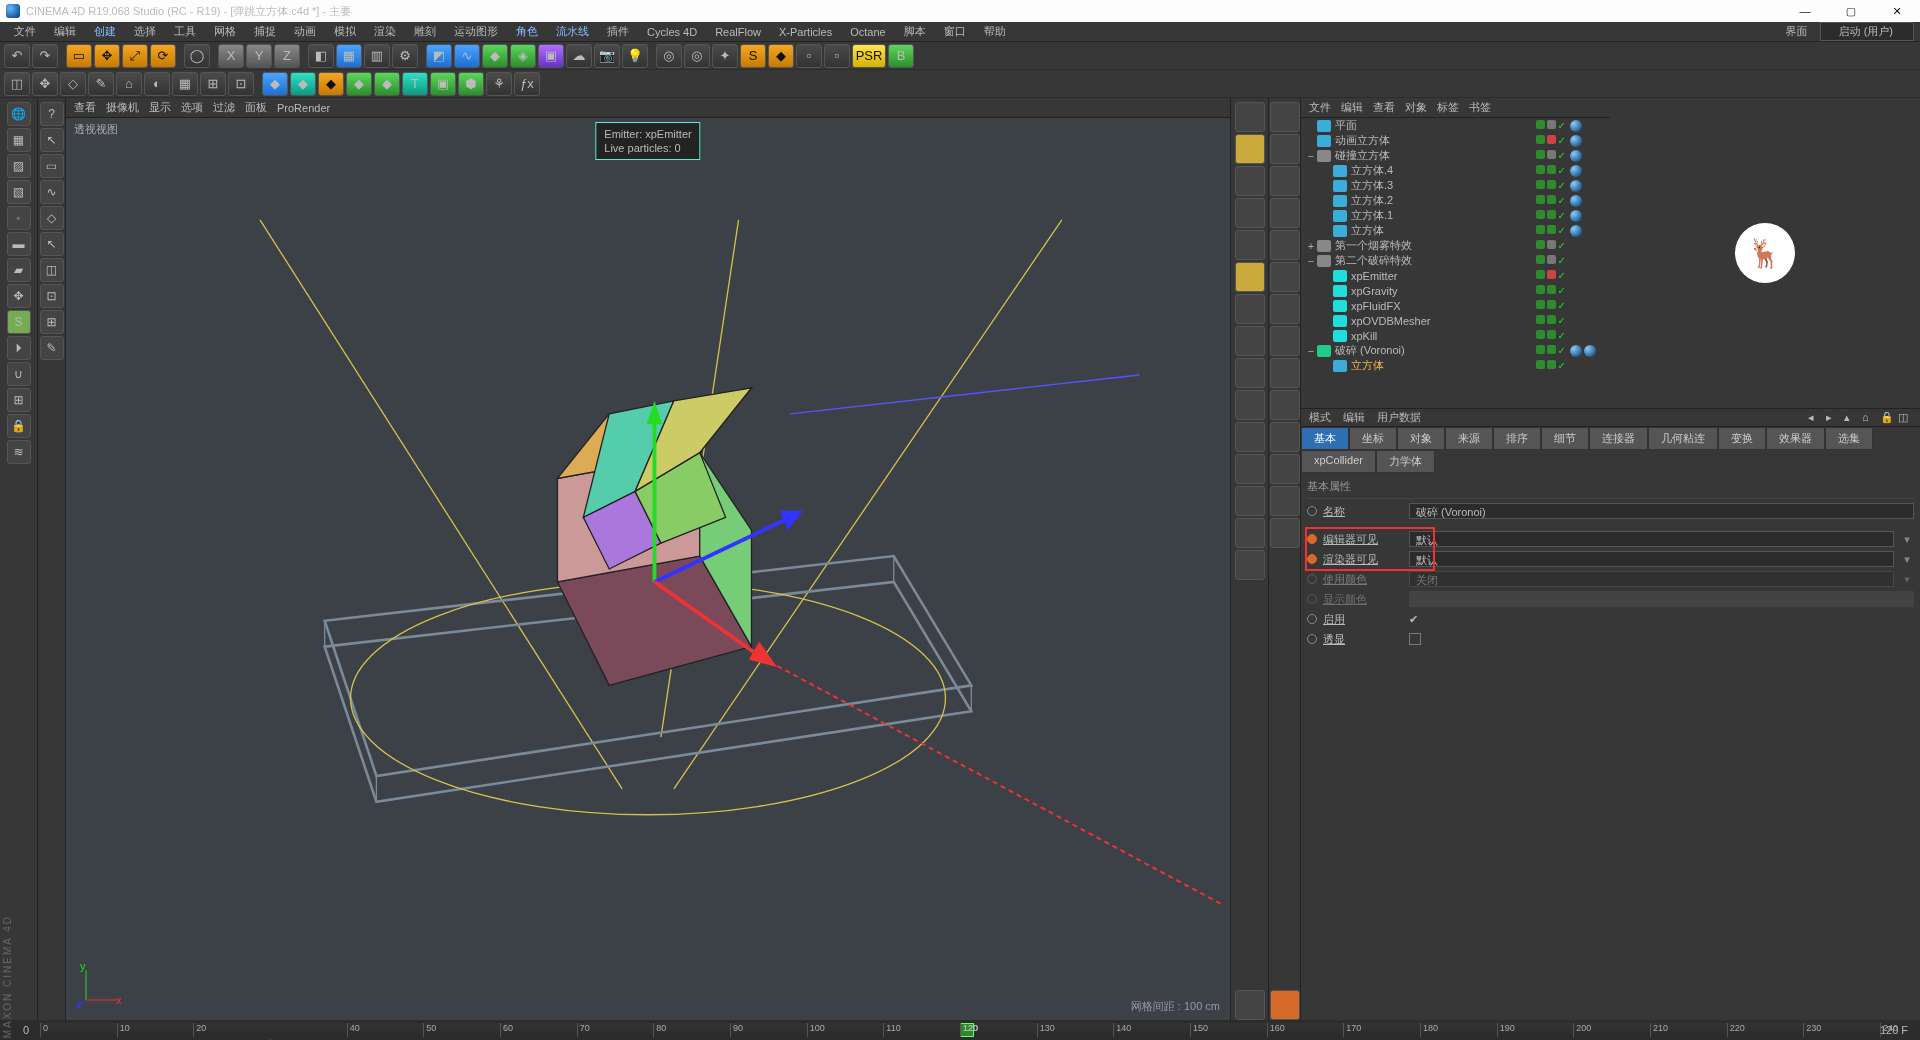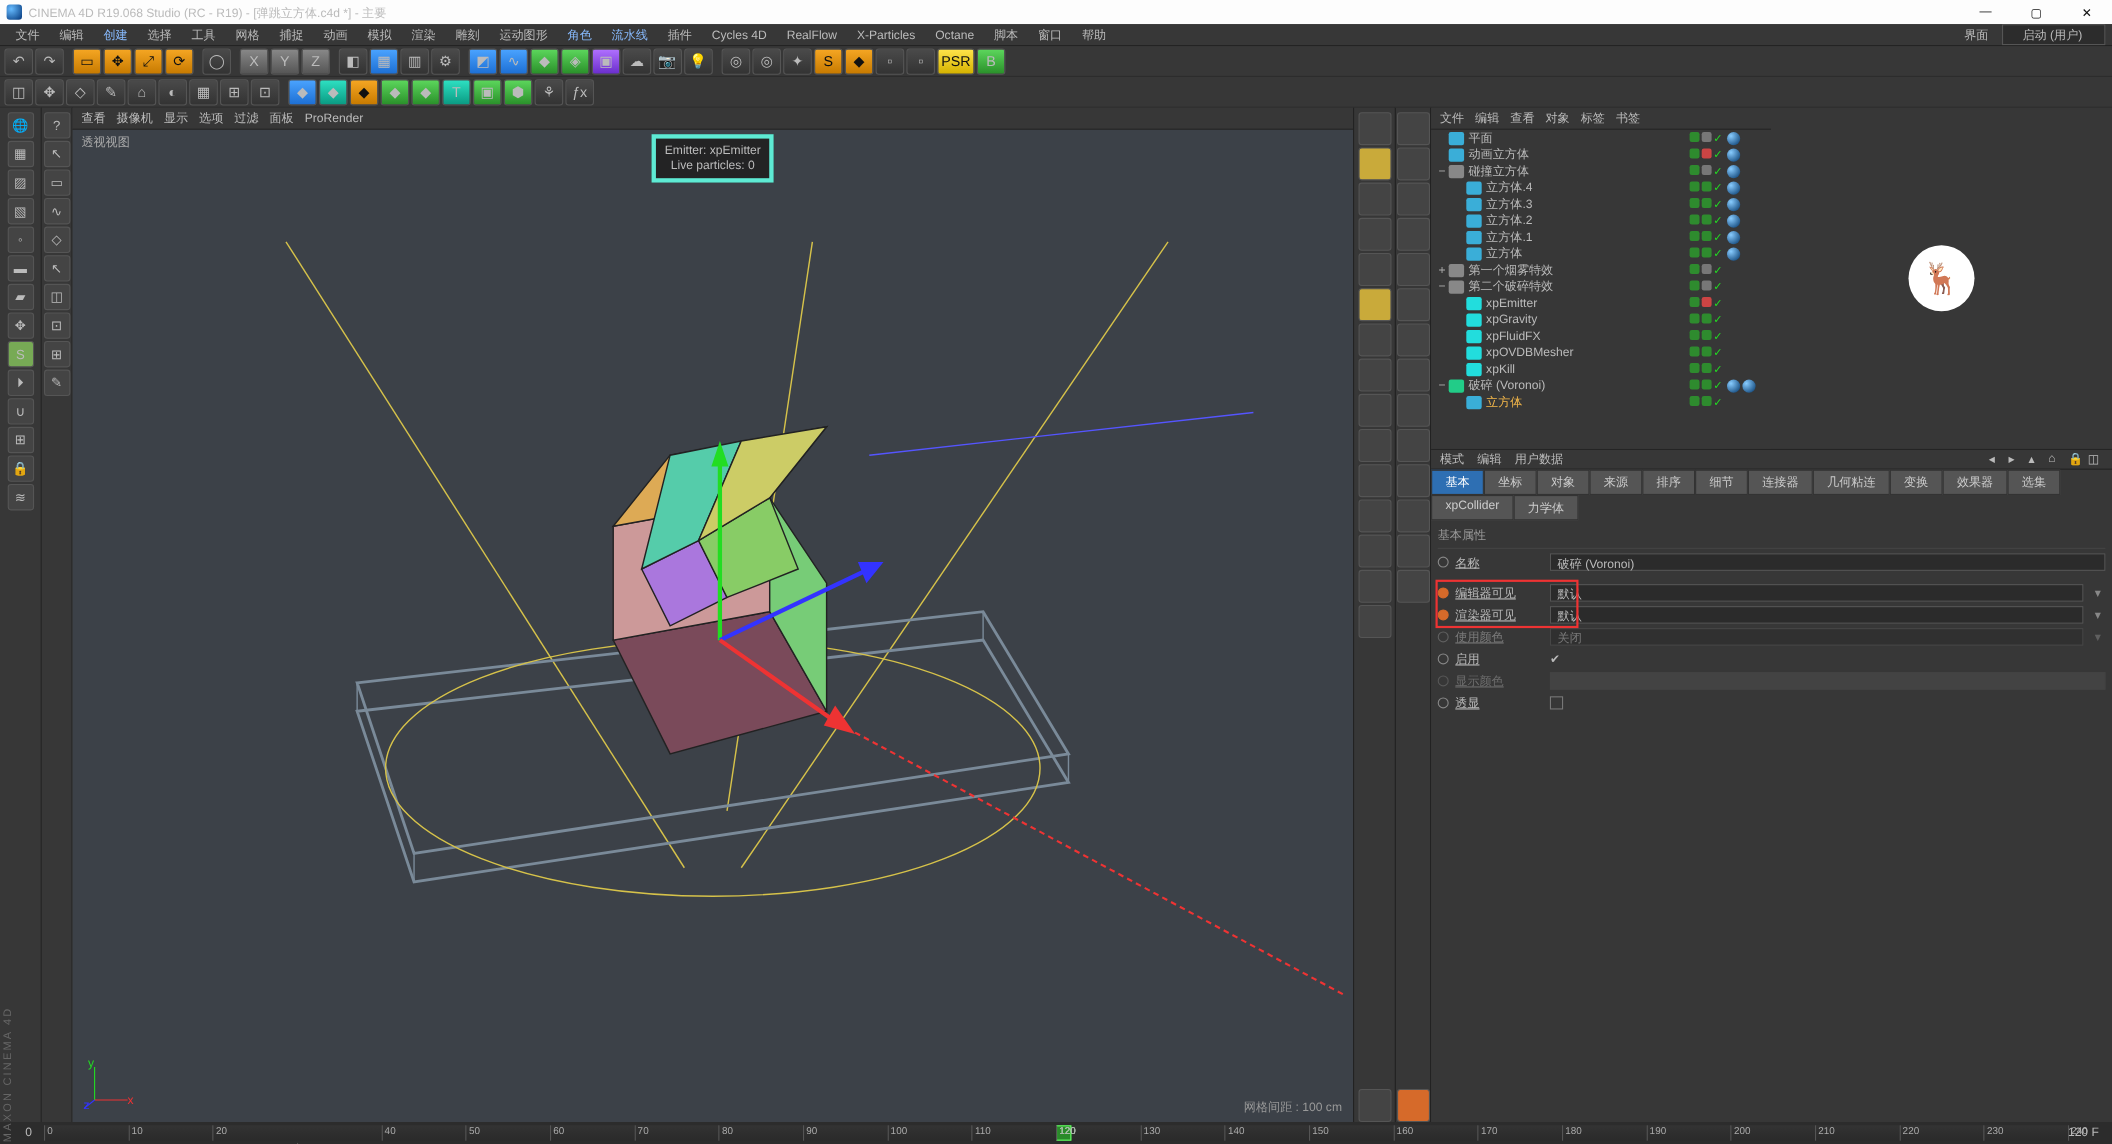--- a/index.html
+++ b/index.html
@@ -35,21 +35,21 @@
 .main { display:flex; height:calc(1040px - 22px - 20px - 28px - 28px - 20px); }
 .leftcol { width:38px; background:#373737; border-right:1px solid #222; display:flex; flex-direction:column; align-items:center; padding-top:4px; gap:2px; }
 .leftcol2 { width:28px; background:#373737; border-right:1px solid #222; display:flex; flex-direction:column; align-items:center; padding-top:4px; gap:2px; }
 .leftcol .lb, .leftcol2 .lb { width:24px; height:24px; border:1px solid #555; border-radius:3px; background:#444; display:flex; align-items:center; justify-content:center; font-size:12px; }
 .leftcol .lb.sel { background:#7a5; }
 
 .viewwrap { flex:1; display:flex; flex-direction:column; background:#3a3a3a; }
 .viewhdr { height:20px; display:flex; align-items:center; gap:10px; padding-left:8px; background:#373737; color:#aaa; border-bottom:1px solid #222; }
 .viewport { flex:1; position:relative; background:#3c4148; overflow:hidden; }
 .viewport .label { position:absolute; top:4px; left:8px; color:#aaa; }
-.viewport .hud { position:absolute; top:4px; left:50%; transform:translateX(-50%); background:rgba(30,30,30,.85); border:4px solid #5eead4; padding:4px 8px; line-height:14px;text-align:center; }
+.viewport .hud { position:absolute; top:4px; left:50%; transform:translateX(-50%); background:rgba(30,30,30,.85); border:1px solid #5eead4; padding:4px 8px; line-height:14px; }
 .viewport .grid { position:absolute; bottom:6px; right:10px; color:#999; }
 .viewport .axes { position:absolute; bottom:10px; left:10px; width:50px; height:50px; }
 .viewport svg { position:absolute; top:0; left:0; width:100%; height:100%; }
 
 .rightcol { width:38px; background:#373737; border-left:1px solid #222; display:flex; flex-direction:column; align-items:center; padding-top:4px; gap:2px; }
 .rightcol .rb { width:30px; height:30px; border:1px solid #555; border-radius:3px; background:#444; }
 .rightcol .rb.sel { background:#c9aa3a; }
 
 
 .rightpanels { width:620px; display:flex; flex-direction:column; border-left:1px solid #222; }
@@ -647,29 +647,29 @@
             <span class="lbl">渲染器可见</span>
             <div class="val">默认</div>
             <span class="chev">▾</span>
           </div>
         <div class="prow" style="opacity:.5">
             <span class="bullet"></span>
             <span class="lbl">使用颜色</span>
             <div class="val">关闭</div>
             <span class="chev">▾</span>
           </div>
+        <div class="prow" style="opacity:.4">
+            <span class="bullet"></span>
+            <span class="lbl">显示颜色</span>
+            <div class="val" style="background:#555"></div>
+          </div>
         <div class="prow">
             <span class="bullet"></span>
             <span class="lbl">启用</span>
             <span style="color:#bbb">✔</span>
-          </div>
-        <div class="prow" style="opacity:.4">
-            <span class="bullet"></span>
-            <span class="lbl">显示颜色</span>
-            <div class="val" style="background:#555"></div>
           </div>
         <div class="prow">
             <span class="bullet"></span>
             <span class="lbl">透显</span>
             <span style="width:12px;height:12px;border:1px solid #777;display:inline-block"></span>
           </div>
       </div>
 
       <div class="hlred" style="left:4px; top:118px; width:130px; height:44px"></div>
     </div>

